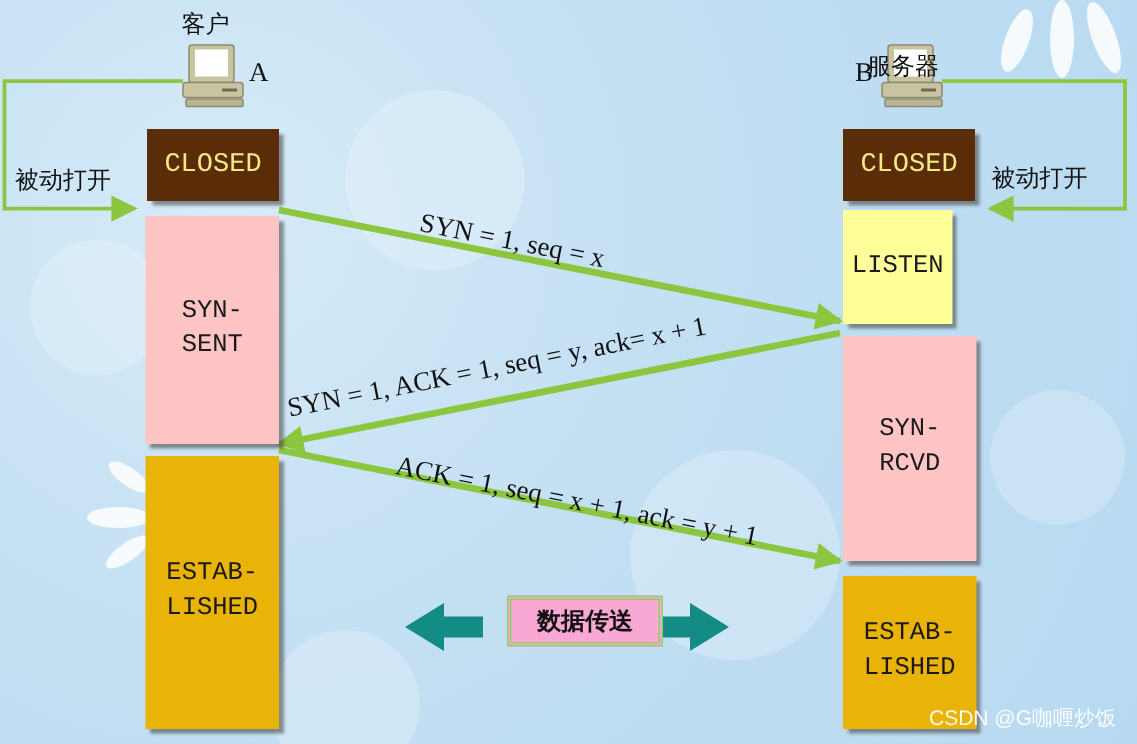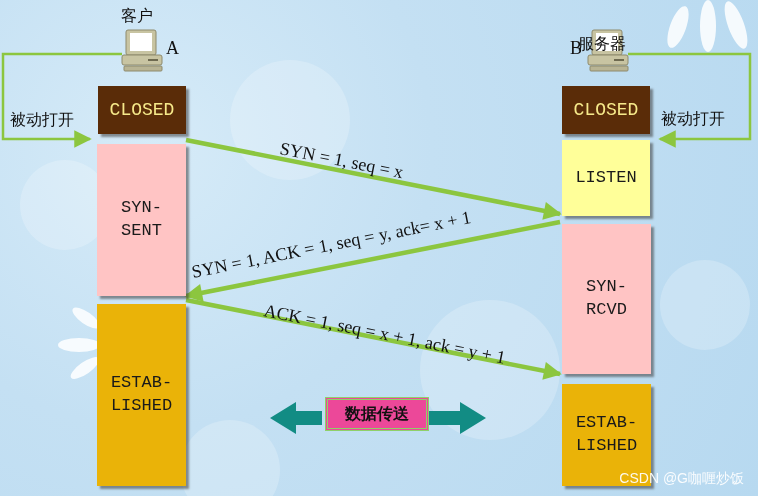--- a/index.html
+++ b/index.html
@@ -18,22 +18,22 @@
       font-size:17px; line-height:1.35;
     }
     .closed { background:#5a2c08; color:#f6e98a; font-size:18px; }
     .syn { background:#ffc4c4; }
     .listen { background:#ffff99; }
     .est { background:#eab308; }
     .label-cn { position:absolute; font-family:"DejaVu Sans", sans-serif; font-size:16px; color:#111; }
     .host-letter { position:absolute; font-family:"Liberation Serif", serif; font-size:18px; color:#111; }
     .msg { position:absolute; font-family:"Liberation Serif", serif; font-size:18px; color:#111; white-space:nowrap; transform-origin:left center; }
     .data-box {
-      position:absolute; left:325px; top:397px; width:104px; height:34px;
-      background:#ec4899; border:3px double #8fd06a; box-sizing:border-box;
+      position:absolute; left:338px; top:397px; width:104px; height:34px;
+      background:#f9a8d4; border:3px double #8fd06a; box-sizing:border-box;
       display:flex; align-items:center; justify-content:center;
       font-family:"DejaVu Sans", sans-serif; font-size:16px; font-weight:bold; color:#111;
     }
     .watermark { position:absolute; right:14px; bottom:8px; font-family:Liberation Sans, sans-serif; font-size:14px; color:rgba(255,255,255,0.92); }
   </style>
 </head>
 <body>
 
 <div class="bg-bubble" style="left:20px;top:160px;width:90px;height:90px;"></div>
 <div class="bg-bubble" style="left:230px;top:60px;width:120px;height:120px;"></div>
@@ -95,21 +95,21 @@
 <div class="host-letter" style="left:570px;top:38px;">B</div>
 <div class="label-cn" style="left:661px;top:109px;">被动打开</div>
 
 <div class="state closed" style="left:98px;top:86px;width:88px;height:48px;">CLOSED</div>
 <div class="state syn" style="left:97px;top:144px;width:89px;height:152px;white-space:pre-line;"><span>SYN-
 SENT</span></div>
 <div class="state est" style="left:97px;top:304px;width:89px;height:182px;white-space:pre-line;"><span>ESTAB-
 LISHED</span></div>
 
 <div class="state closed" style="left:562px;top:86px;width:88px;height:48px;">CLOSED</div>
-<div class="state listen" style="left:562px;top:140px;width:88px;height:76px;">LISTEN</div>
+<div class="state listen" style="left:562px;top:140px;width:73px;height:76px;">LISTEN</div>
 <div class="state syn" style="left:562px;top:224px;width:89px;height:150px;white-space:pre-line;"><span>SYN-
 RCVD</span></div>
 <div class="state est" style="left:562px;top:384px;width:89px;height:102px;white-space:pre-line;"><span>ESTAB-
 LISHED</span></div>
 
 <div class="msg" style="left:280px;top:138px;transform:rotate(11.2deg);">SYN = 1, seq = x</div>
 <div class="msg" style="left:192px;top:262px;transform:rotate(-11.2deg);">SYN = 1, ACK = 1, seq = y, ack= x + 1</div>
 <div class="msg" style="left:264px;top:300px;transform:rotate(11.2deg);">ACK = 1, seq = x + 1, ack = y + 1</div>
 
 <div class="data-box">数据传送</div>

